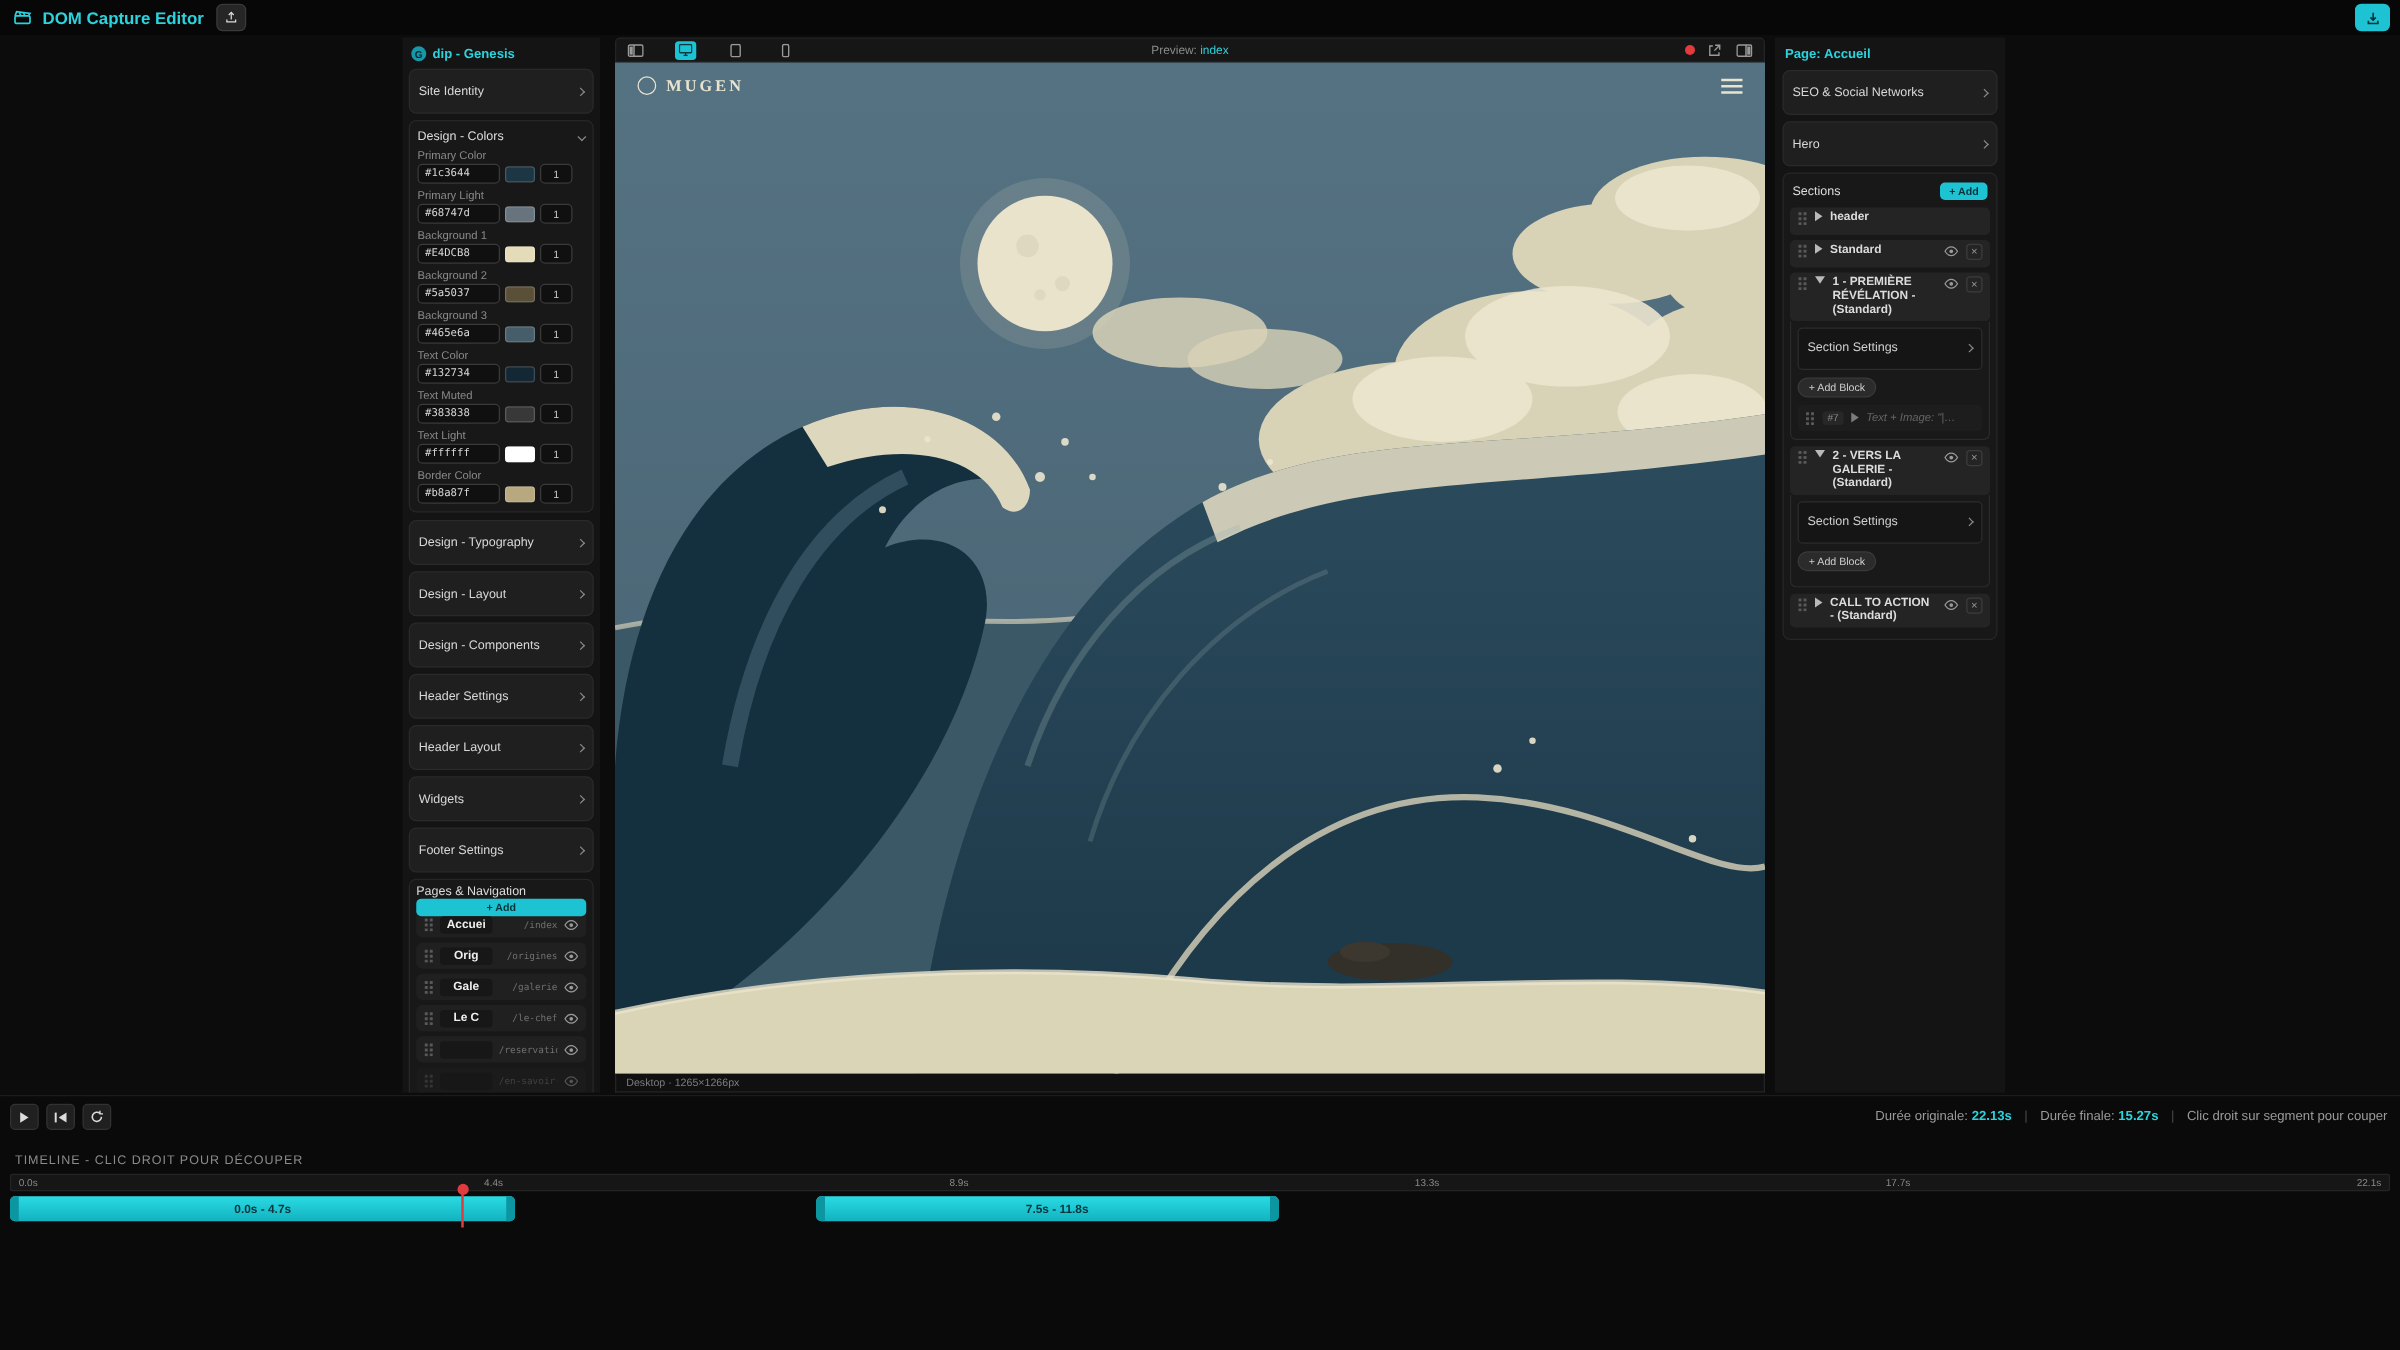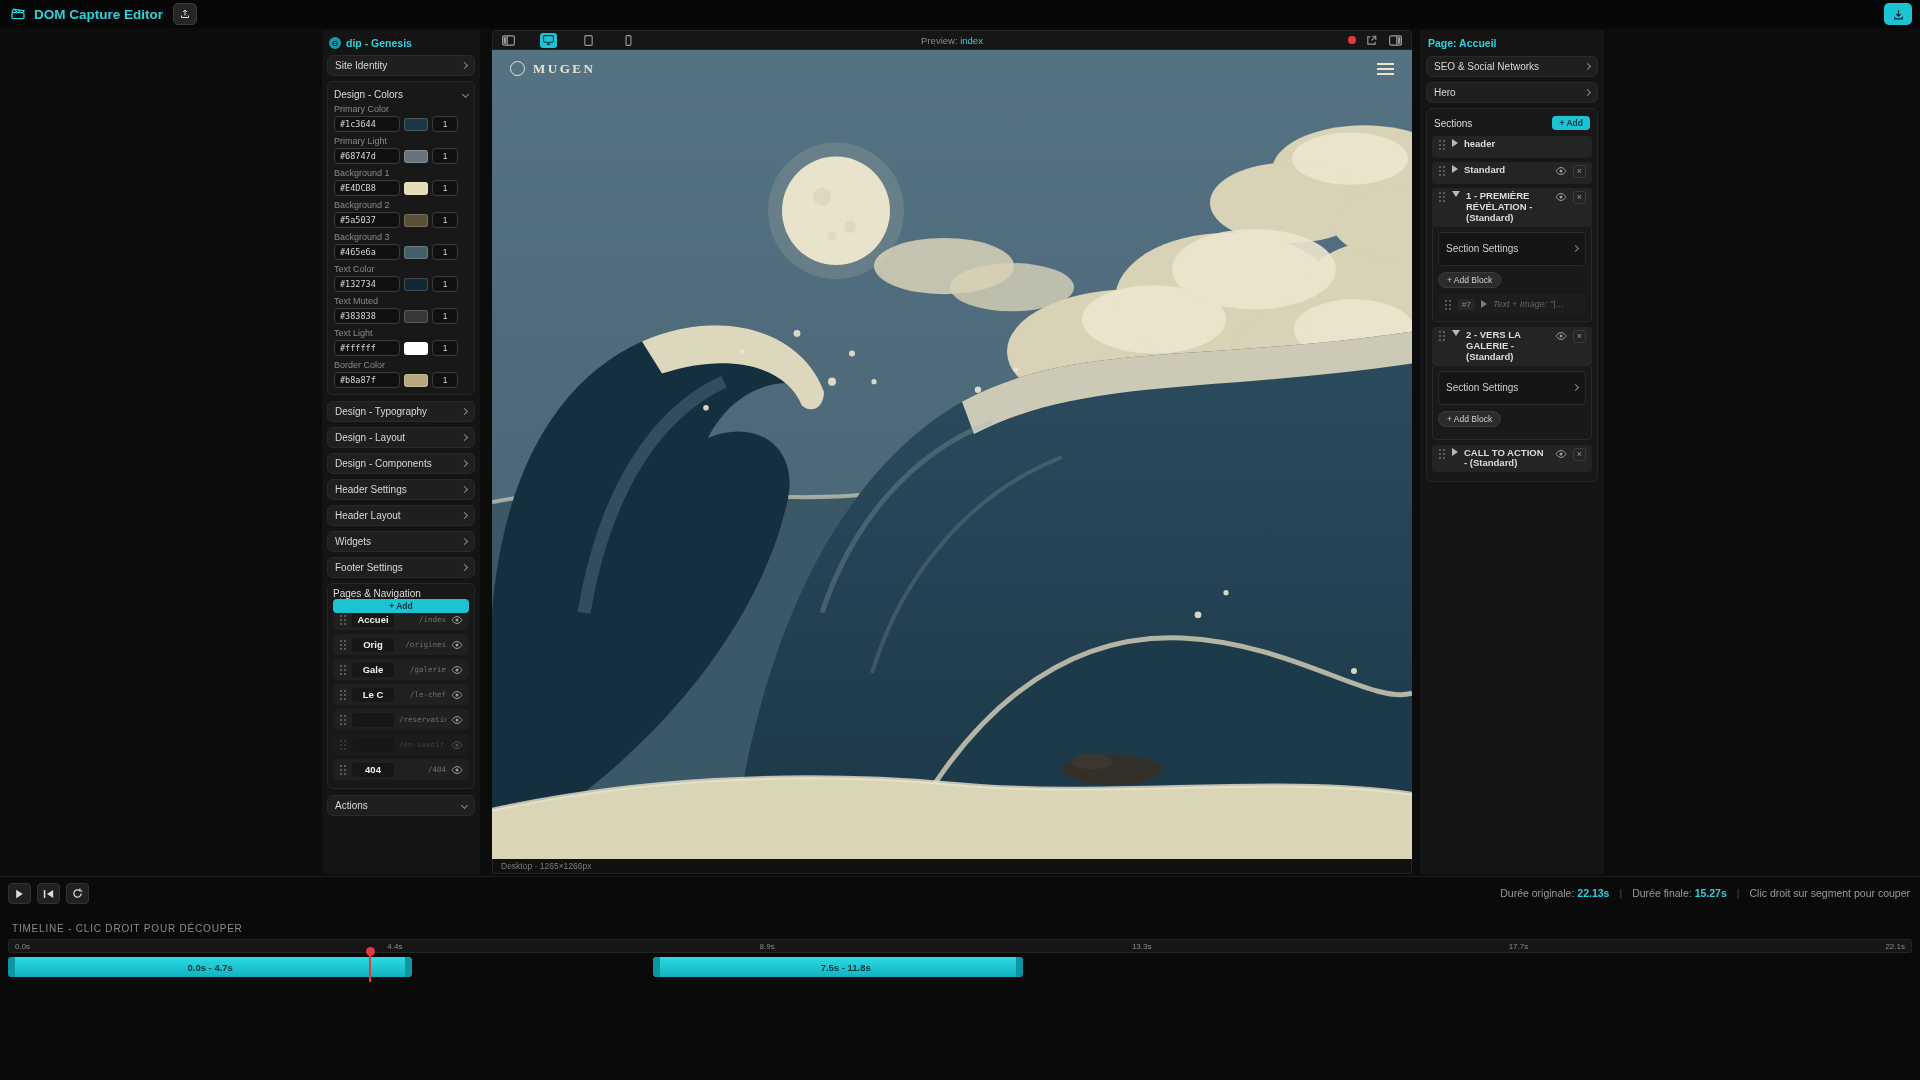--- a/index.html
+++ b/index.html
@@ -19,21 +19,21 @@
   .workspace { position:absolute; left:0; top:28px; width:1920px; height:848px; background:#0c0c0c; }
 
   
   .left-panel { position:absolute; left:322px; top:2px; width:158px; height:844px; background:#141414;
     padding:4px 5px; overflow:hidden; font-size:10px; }
   .panel-title { display:flex; align-items:center; gap:5px; color:#2bd3dd; font-weight:bold;
     font-size:10.5px; padding:3px 2px 6px 2px; }
   .g-badge { width:12px; height:12px; border-radius:50%; background:#1797a8; color:#06262b;
     font-size:8px; font-weight:bold; display:flex; align-items:center; justify-content:center; }
   .sect-row { display:flex; align-items:center; justify-content:space-between; background:#1f1f1f;
-    border:1px solid #2a2a2a; border-radius:6px; height:21px; padding:0 7px; margin-bottom:5px;
+    border:1px solid #2a2a2a; border-radius:6px; height:36px; padding:0 7px; margin-bottom:5px;
     color:#d8d8d8; font-size:10px; cursor:pointer; }
   .chev { width:5px; height:5px; border-right:1.4px solid #8a8a8a; border-bottom:1.4px solid #8a8a8a; }
   .chev.r { transform:rotate(-45deg); }
   .chev.d { transform:rotate(45deg); }
   .colors-card { background:#181818; border:1px solid #272727; border-radius:6px; padding:4px 6px 2px 6px; margin-bottom:6px; }
   .colors-card .head { display:flex; justify-content:space-between; align-items:center; height:16px; color:#ddd; margin-bottom:2px; cursor:pointer;}
   .cfield { margin-bottom:4px; }
   .cfield .lab { color:#8a8a8a; font-size:9px; margin-bottom:2px; }
   .cfield .row { display:flex; align-items:center; gap:4px; }
   .hex-input { width:66px; height:16px; background:#101010; border:1px solid #3a3a3a; border-radius:4px;

